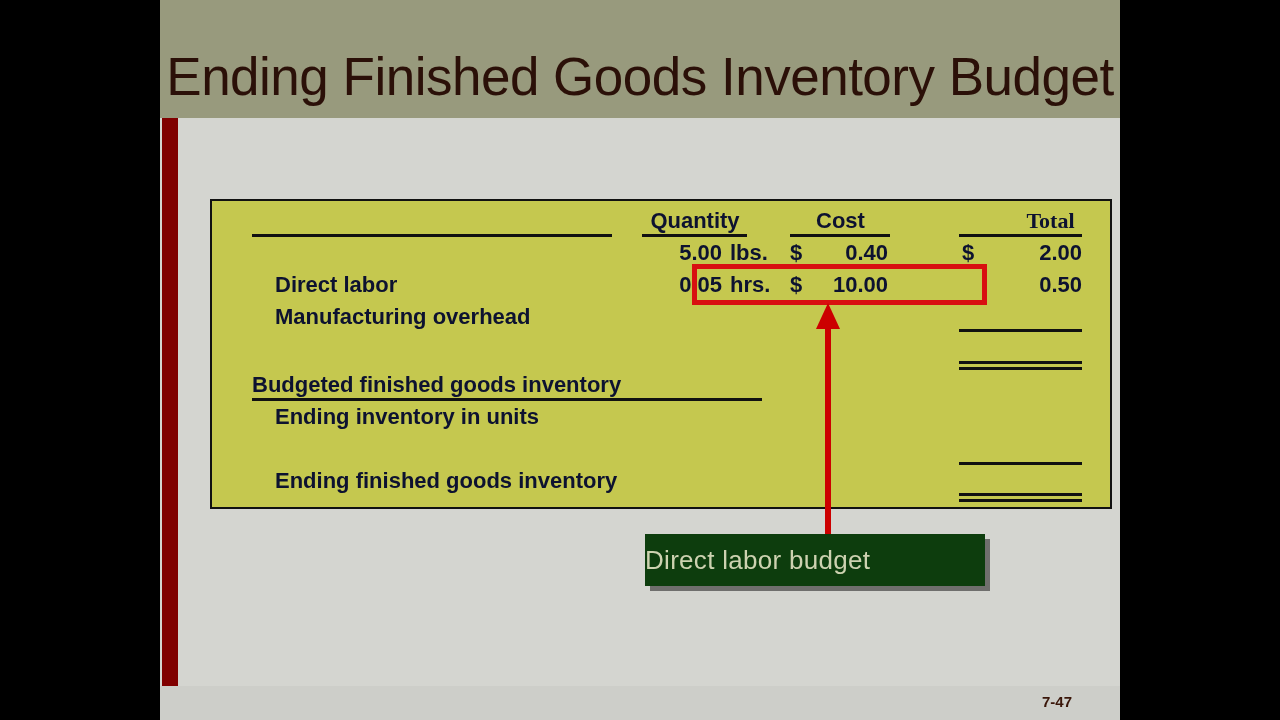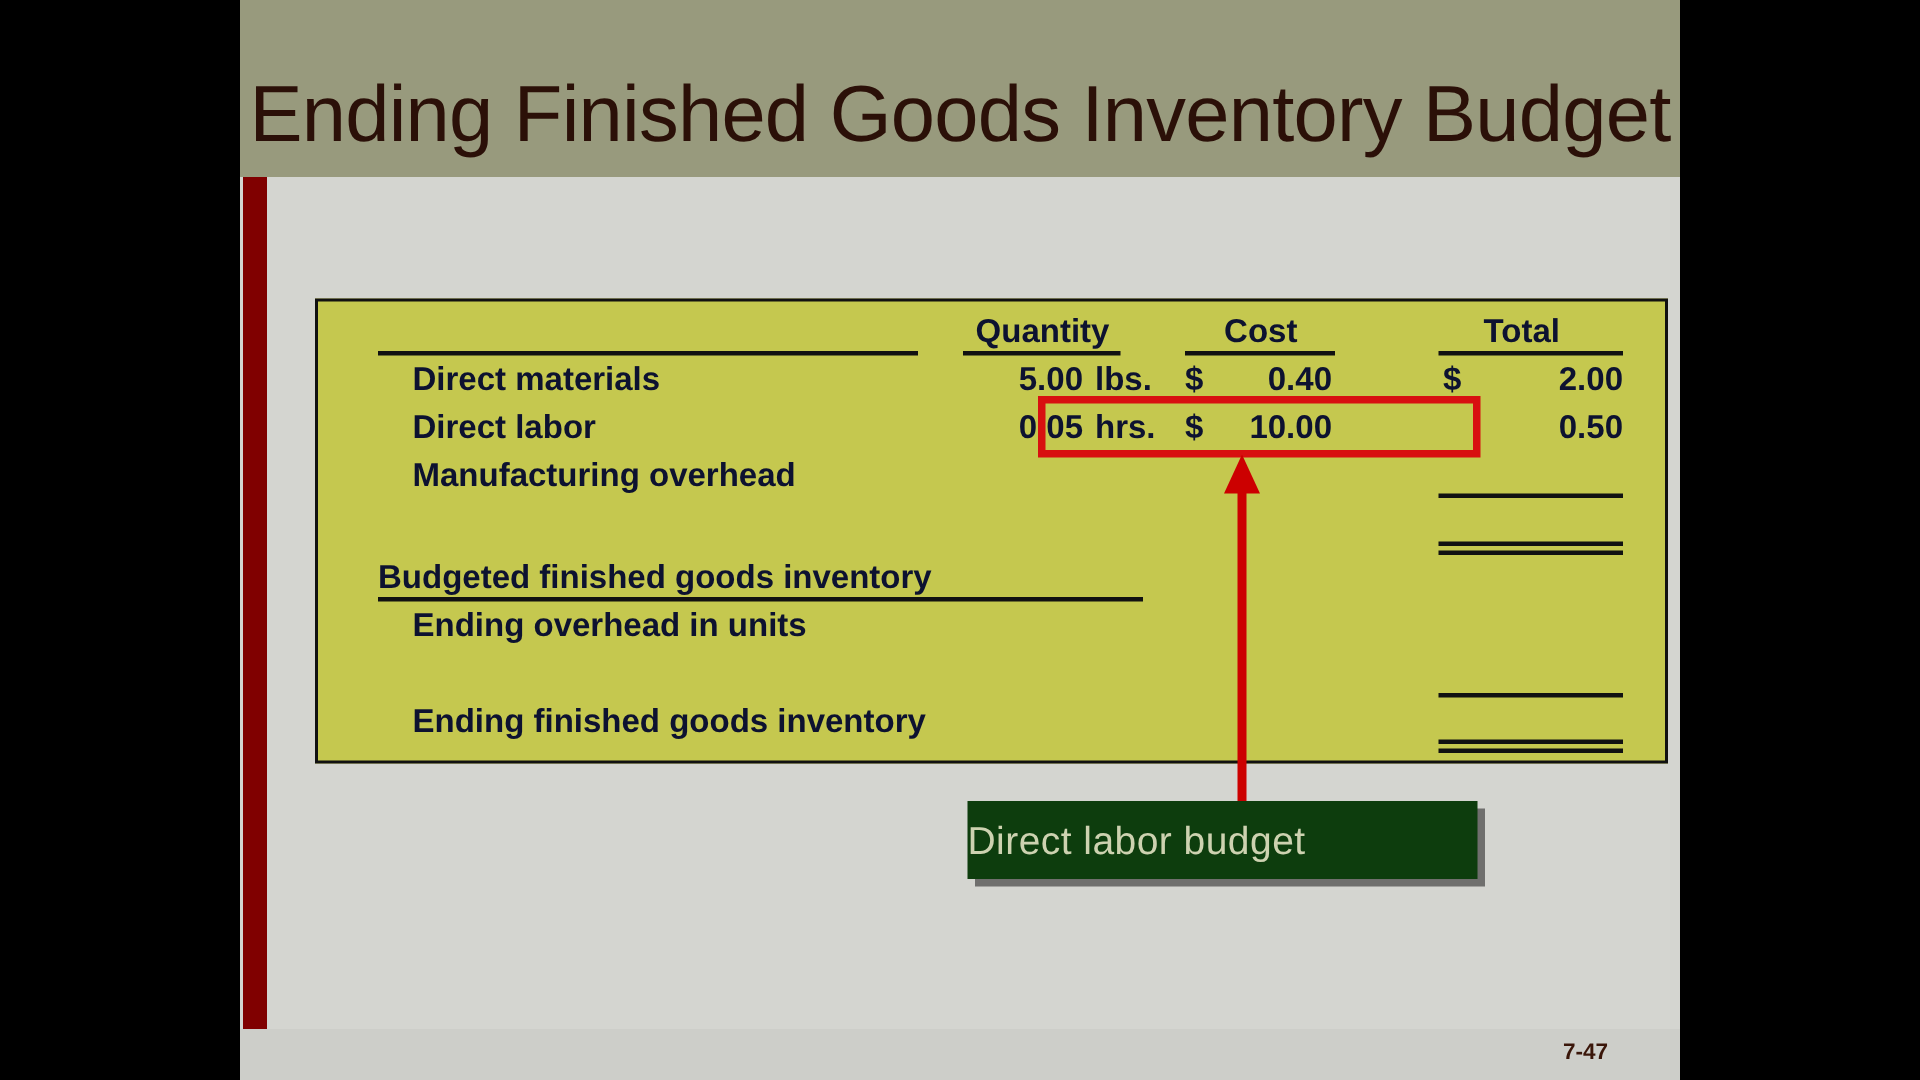--- a/index.html
+++ b/index.html
@@ -206,24 +206,23 @@
   <div id="budget-table">
 
     <div class="hdr-rule" style="left:40px; top:33px; width:360px;"></div>
 
     <div class="cell" style="left:428px; top:4px; width:110px; text-align:center;">Quantity</div>
     <div class="hdr-rule" style="left:430px; top:33px; width:105px;"></div>
 
     <div class="cell" style="left:576px; top:4px; width:105px; text-align:center;">Cost</div>
     <div class="hdr-rule" style="left:578px; top:33px; width:100px;"></div>
 
-    <div class="cell" style="left:741px; top:4px; width:123px; text-align:center;">Total</div>
+    <div class="cell" style="left:777px; top:4px; width:123px; text-align:center;font-family:Liberation Serif, serif;">Total</div>
     <div class="hdr-rule" style="left:747px; top:33px; width:123px;"></div>
 
-    <div class="cell c-label-i" style="top:36px;">Direct materials</div>
     <div class="cell c-qty" style="top:36px;">5.00</div>
     <div class="cell c-unit" style="top:36px;">lbs.</div>
     <div class="cell c-costsym" style="top:36px;">$</div>
     <div class="cell c-cost" style="top:36px;">0.40</div>
     <div class="cell c-totsym" style="top:36px;">$</div>
     <div class="cell c-total" style="top:36px;">2.00</div>
 
     <div class="cell c-label-i" style="top:68px;">Direct labor</div>
     <div class="cell c-qty" style="top:68px;">0.05</div>
     <div class="cell c-unit" style="top:68px;">hrs.</div>
@@ -234,21 +233,21 @@
 
     <div class="cell c-label-i" style="top:100px;">Manufacturing overhead</div>
     <div class="cell c-total" style="top:100px;"></div>
 
     <div class="total-rule" style="top:128px;"></div>
     <div class="total-rule double" style="top:160px;"></div>
 
     <div class="cell c-label" style="top:168px;">Budgeted finished goods inventory</div>
     <div class="hdr-rule" style="left:40px; top:197px; width:510px;"></div>
 
-    <div class="cell c-label-i" style="top:200px;">Ending overhead in units</div>
+    <div class="cell c-label-i" style="top:200px;">Ending inventory in units</div>
     <div class="cell c-total" style="top:200px;"></div>
 
     <div class="cell c-total" style="top:232px;"></div>
 
     <div class="total-rule" style="top:261px;"></div>
 
     <div class="cell c-label-i" style="top:264px;">Ending finished goods inventory</div>
     <div class="cell c-total" style="top:264px;"></div>
 
     <div class="total-rule double" style="top:292px;"></div>

